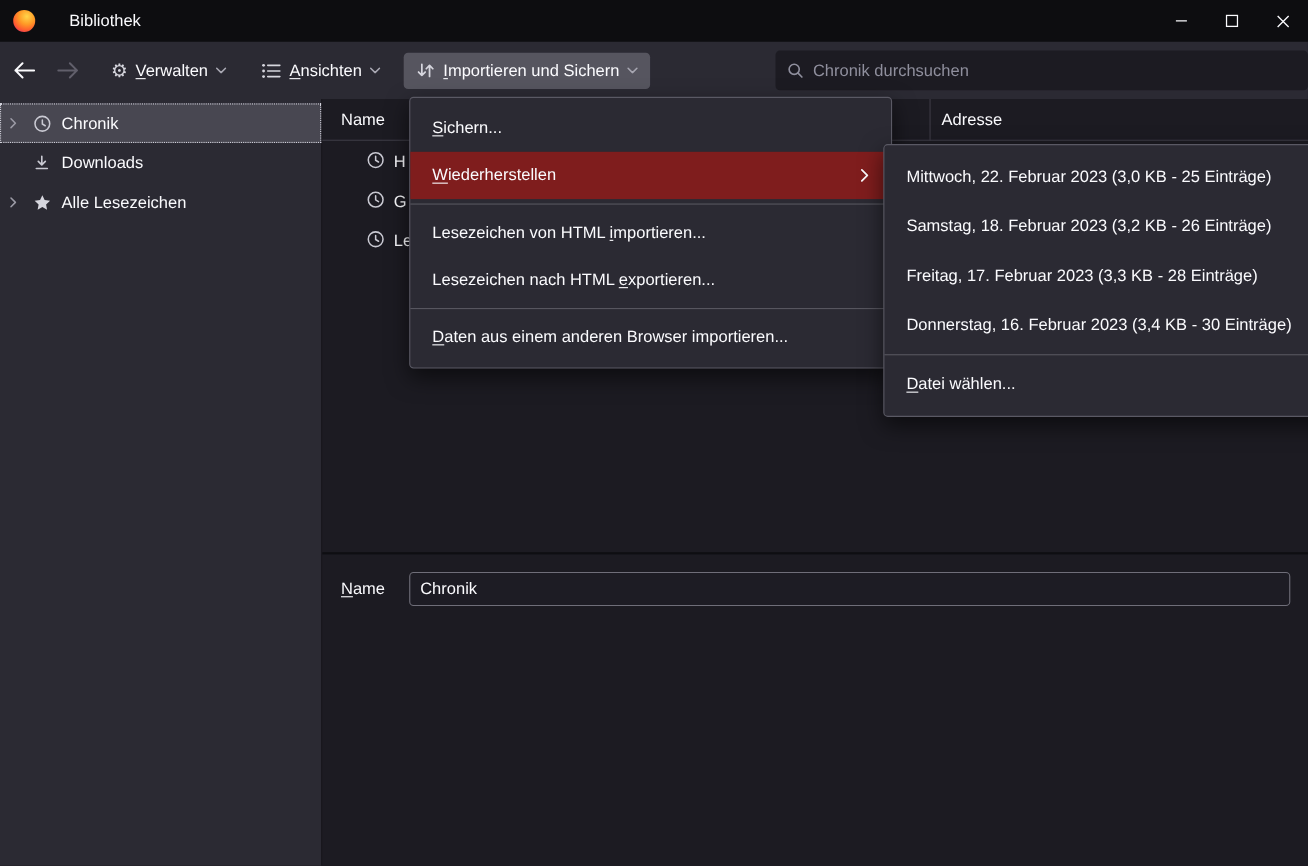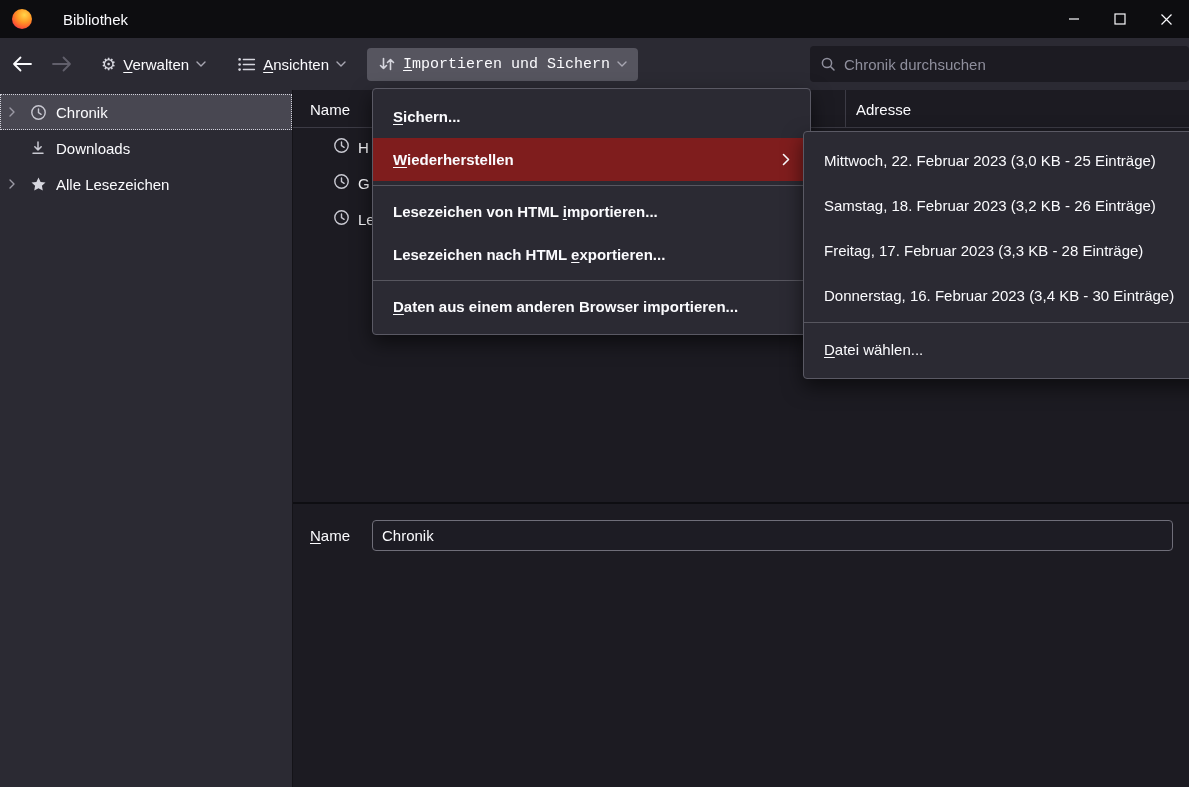--- a/index.html
+++ b/index.html
@@ -21,22 +21,22 @@
   .win-btn { width: 46px; height: 100%; display: flex; align-items: center; justify-content: center; }
 
   
   .toolbar { position: absolute; left: 0; top: 38px; width: 1189px; height: 52px;
     background: #2b2a33; display: flex; align-items: center; }
   .nav-btn { width: 36px; height: 36px; display: flex; align-items: center; justify-content: center;
     margin-left: 4px; border-radius: 4px; }
   .tool-btn { display: flex; align-items: center; gap: 7px; padding: 8px 11px;
     border-radius: 4px; margin-left: 10px; white-space: nowrap; }
   .tool-btn .ticon { font-size: 17px; color: #d6d6de; line-height: 1; }
-  .tool-btn.open { background: #56555f; font-family: Liberation Mono, monospace; }
-  .searchbox { margin-left: auto; width: 379px; height: 36px; background: #1c1b22;
+  .tool-btn.open { background: #56555f; }
+  .searchbox { margin-left: auto; width: 484px; height: 36px; background: #1c1b22;
     border-radius: 4px; display: flex; align-items: center; padding: 0 10px; gap: 8px; }
   .searchbox input { flex: 1; background: transparent; border: none; outline: none;
     color: #fbfbfe; font: inherit; }
   .searchbox input::placeholder { color: #8f8f9d; }
 
   
   .sidebar { position: absolute; left: 0; top: 90px; width: 293px; height: 697px;
     background: #2b2a33; border-right: 1px solid #141318; padding-top: 4px; }
   .side-row { height: 36px; display: flex; align-items: center; padding-left: 8px; gap: 9px; }
   .side-row .twisty { width: 12px; display: flex; flex: none; }
@@ -56,21 +56,21 @@
 
   .splitter { position: absolute; left: 0; right: 0; top: 412px; height: 2px; background: #0e0e12; }
   .detail-label { position: absolute; left: 17px; top: 437px; }
   .detail-input { position: absolute; left: 79px; top: 430px; width: 801px; height: 31px;
     background: #1d1c24; border: 1px solid #6f6e79; border-radius: 4px;
     color: #fbfbfe; font: inherit; padding: 0 9px; outline: none; }
 
   
   .menu { position: absolute; left: 372px; top: 88px; width: 439px; background: #2b2a33;
     border: 1px solid #5a5964; border-radius: 4px; box-shadow: 0 8px 20px rgba(0,0,0,.55);
-    padding: 6px 0; z-index: 10; font-weight: bold; }
+    padding: 6px 0; z-index: 10; }
   .menu-item { height: 43px; display: flex; align-items: center; padding: 0 20px; white-space: nowrap; }
   .menu-item.highlighted { background: #7f1d1d; }
   .menu-sep { border-top: 1px solid #57565f; margin: 4px 0; }
   .submenu-arrow { margin-left: auto; display: flex; }
   .submenu { position: absolute; left: 803px; top: 131px; width: 420px; background: #2b2a33;
     border: 1px solid #5a5964; border-radius: 4px; box-shadow: 0 8px 20px rgba(0,0,0,.55);
     padding: 6px 0; z-index: 11; }
   .submenu .menu-item { height: 45px; overflow: hidden; }
 </style>
 </head>

